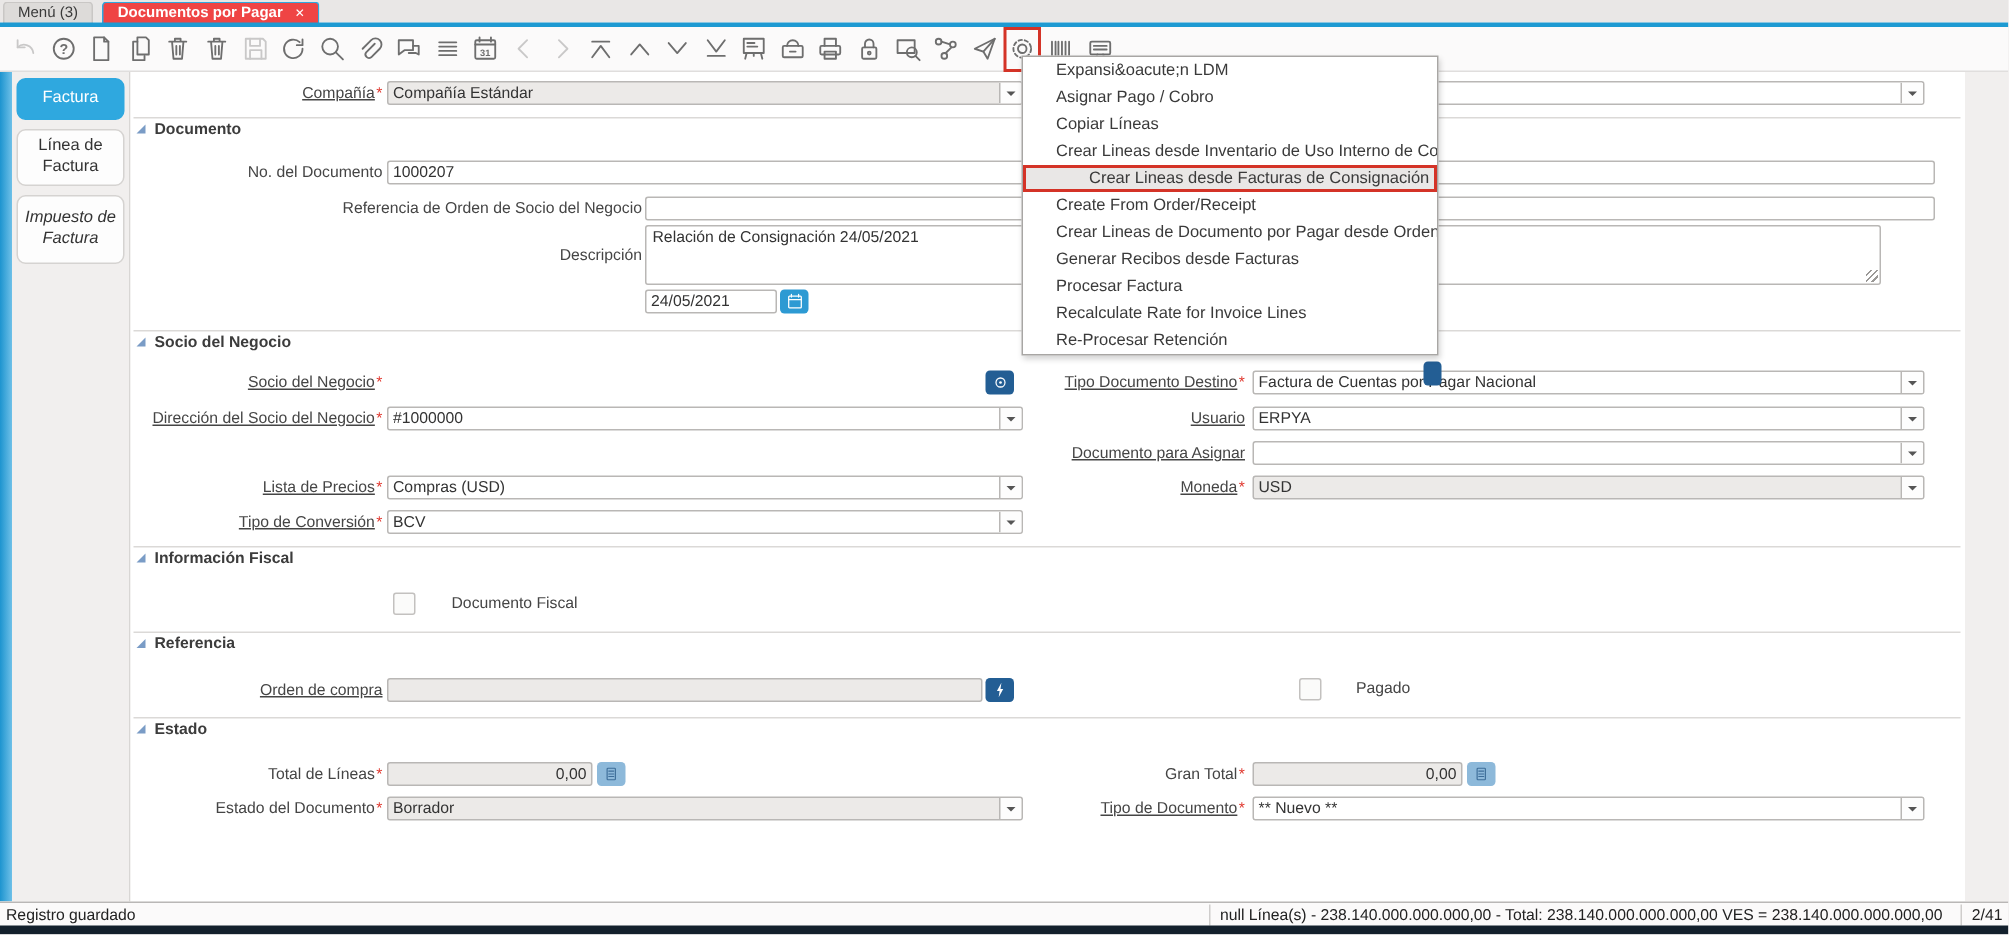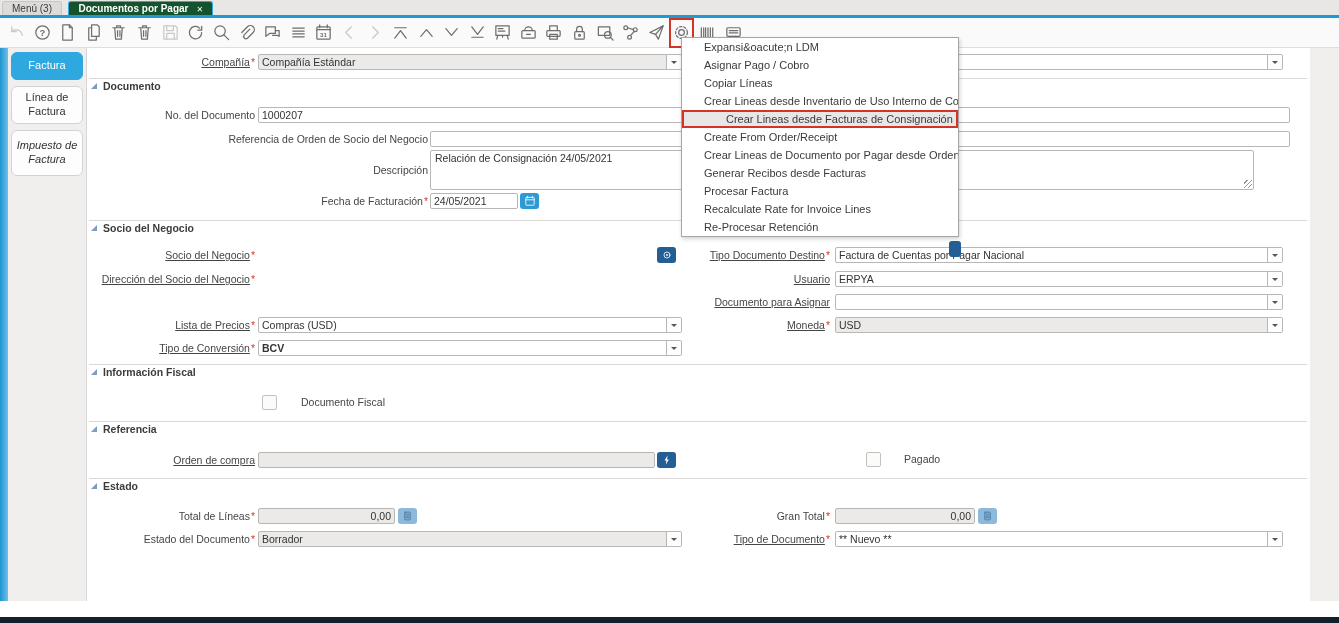--- a/index.html
+++ b/index.html
@@ -1,20 +1,20 @@
 <!DOCTYPE html>
 <html><head>
 <meta charset="utf-8">
 <style>
   html,body{margin:0;padding:0;background:#e9e7e6;font-family:"Liberation Sans",sans-serif;}
   #app{position:relative;width:1339px;height:623px;background:#fff;overflow:hidden;font-family:"Liberation Sans",sans-serif;}
   
   .tabbar{position:absolute;top:0;left:0;width:100%;height:15px;background:#e9e7e6;padding-top:1px;box-sizing:border-box;}
   .wtab{display:inline-block;height:14px;line-height:14px;padding:0 9px;font-size:10px;color:#3a3a3a;background:#dddbd9;border:1px solid #c9c7c5;border-bottom:none;border-radius:3px 3px 0 0;margin-left:2px;vertical-align:top;cursor:default;}
-  .wtab.active{background:#14532d;color:#fff;font-weight:bold;border-color:#2fa8df;text-align:center;}
+  .wtab.active{background:#ef4444;color:#fff;font-weight:bold;border-color:#2fa8df;text-align:center;}
   .close-x{display:inline-block;margin-left:8px;font-weight:normal;}
   .close-x::before{content:"\2715";font-size:8px;}
   .blueline{position:absolute;top:15px;left:0;width:100%;height:3px;background:#1d9ad2;}
   
   .toolbar{position:absolute;top:18px;left:0;width:100%;height:30px;background:#fbfafa;border-bottom:1px solid #e0dedd;display:flex;align-items:center;padding-left:6px;box-sizing:border-box;}
   .tbi{width:21px;height:26px;margin-right:4.6px;display:flex;align-items:center;justify-content:center;cursor:pointer;flex:none;}
   .tbi svg{stroke:#6e6e6e;fill:none;stroke-width:1.3;stroke-linecap:round;stroke-linejoin:round;}
   .tbi.dis{opacity:.35;}
   .tbi.hl{outline:2px solid #d43327;}
   .tfill{fill:#6e6e6e;stroke:none;font-family:"Liberation Sans",sans-serif;font-weight:bold;}
@@ -375,21 +375,20 @@
       </div>
 
     <div class="lbl" style="top:83px;left:0;width:341px;"><span>Referencia de Orden de Socio del Negocio</span></div>
     <div class="fld" style="top:83px;left:343px;width:860px;">
         <span></span>
       </div>
 
     <div class="lbl" style="top:114px;left:0;width:341px;"><span>Descripción</span></div>
     <div class="ta" style="top:102px;left:343px;width:824px;height:40px;"><span>Relación de Consignación 24/05/2021</span><span class="rsz"></span></div>
 
-    <div class="lbl" style="top:145px;left:0;width:341px;"><span>Fecha de Facturación</span><span class="req"></span></div>
     <div class="fld" style="top:145px;left:343px;width:88px;">
         <span>24/05/2021</span>
       </div>
     <div class="btn bright" style="top:145px;left:433px;">
         <svg width="12" height="12" viewBox="0 0 20 20">
           <rect x="3" y="4" width="14" height="13" rx="1"></rect>
           <path d="M3 8h14M6 2v3M14 2v3"></path>
         </svg>
       </div>
 
@@ -404,20 +403,24 @@
         </svg>
       </div>
 
     <div class="lbl" style="top:199px;left:560px;width:183px;"><span class="u">Tipo Documento Destino</span><span class="req"></span></div>
     <div class="fld combo" style="top:199px;left:748px;width:448px;">
         <span>Factura de Cuentas por Pagar Nacional</span>
         <span class="dd"></span>
       </div>
 
     <div class="lbl" style="top:223px;left:0;width:168px;"><span class="u">Dirección del Socio del Negocio</span><span class="req"></span></div>
+    <div class="fld combo" style="top:223px;left:171px;width:424px;">
+        <span>#1000000</span>
+        <span class="dd"></span>
+      </div>
 
     <div class="lbl" style="top:223px;left:560px;width:183px;"><span class="u">Usuario</span></div>
     <div class="fld combo" style="top:223px;left:748px;width:448px;">
         <span>ERPYA</span>
         <span class="dd"></span>
       </div>
 
     <div class="lbl" style="top:246px;left:560px;width:183px;"><span class="u">Documento para Asignar</span></div>
     <div class="fld combo" style="top:246px;left:748px;width:448px;">
         <span></span>
@@ -429,21 +432,21 @@
         <span>Compras (USD)</span>
         <span class="dd"></span>
       </div>
     <div class="lbl" style="top:269px;left:560px;width:183px;"><span class="u">Moneda</span><span class="req"></span></div>
     <div class="fld combo gray" style="top:269px;left:748px;width:448px;">
         <span>USD</span>
         <span class="dd"></span>
       </div>
 
     <div class="lbl" style="top:292px;left:0;width:168px;"><span class="u">Tipo de Conversión</span><span class="req"></span></div>
-    <div class="fld combo" style="top:292px;left:171px;width:424px;font-weight:bold;">
+    <div class="fld combo" style="top:292px;left:171px;width:424px;">
         <span>BCV</span>
         <span class="dd"></span>
       </div>
 
     <div class="hr" style="top:316px;"></div>
     <div class="sec" style="top:318px;"><span>Información Fiscal</span></div>
 
     <div class="chk" style="top:347px;left:175px;"></div>
     <div class="chklbl" style="top:347px;left:196px;"><span>Documento Fiscal</span></div>
 
@@ -512,15 +515,20 @@
       <div class="menu-item">Crear Lineas desde Inventario de Uso Interno de Consignación</div>
       <div class="menu-item hl">Crear Lineas desde Facturas de Consignación</div>
       <div class="menu-item">Create From Order/Receipt</div>
       <div class="menu-item">Crear Lineas de Documento por Pagar desde Orden de Flete</div>
       <div class="menu-item">Generar Recibos desde Facturas</div>
       <div class="menu-item">Procesar Factura</div>
       <div class="menu-item">Recalculate Rate for Invoice Lines</div>
       <div class="menu-item">Re-Procesar Retención</div>
     </div>
 
+  <div class="statusbar">
+    <span class="sb-left">Registro guardado</span>
+    <span class="sb-right">null Línea(s) - 238.140.000.000.000,00 - Total: 238.140.000.000.000,00 VES = 238.140.000.000.000,00</span>
+    <span class="sb-page">2/41</span>
+  </div>
   <div class="bottombar"></div>
 
 </div>
 
 </body></html>

